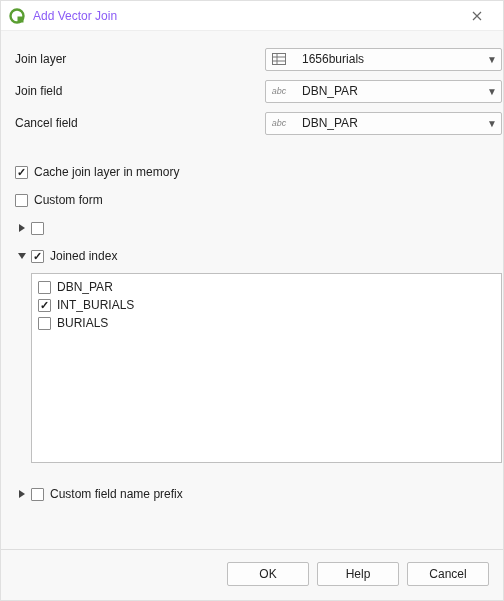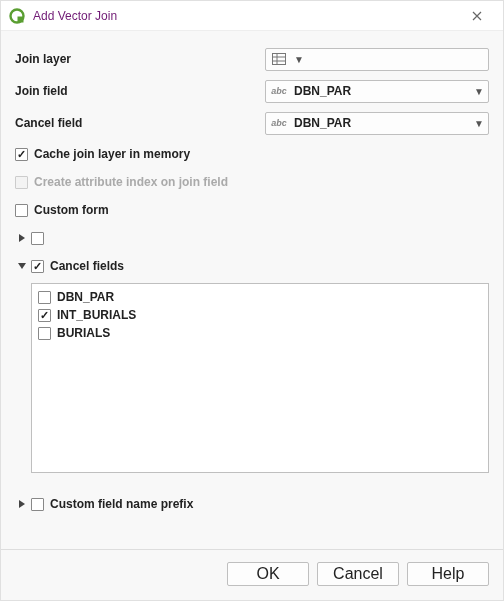--- a/index.html
+++ b/index.html
@@ -13,37 +13,37 @@
   }
   .window { width: 504px; height: 601px; display: flex; flex-direction: column; background: #f8f8f8; border: 1px solid #e0e0e0; }
   .titlebar {
     height: 30px; display: flex; align-items: center;
     padding: 0 8px; background: #fff; border-bottom: 1px solid #eee;
   }
   .titlebar .logo {
     width: 16px; height: 16px; margin-right: 8px;
     display: inline-block;
   }
-  .titlebar .title { flex: 1; color: #701a75; font-size: 12px; }
+  .titlebar .title { flex: 1; color: #8b5cf6; font-size: 12px; }
   .titlebar .close {
     width: 36px; height: 28px; display: flex; align-items: center; justify-content: center;
     color: #666; cursor: pointer;
   }
-  .content { flex: 1; padding: 14px 14px 8px 14px; overflow: hidden; font-weight: bold; }
+  .content { flex: 1; padding: 14px 1px 8px 14px; overflow: hidden; }
   .row {
     display: flex; align-items: center; height: 28px; margin-bottom: 4px;
   }
   .row .label { width: 250px; }
   .row .field { flex: 1; }
   .combo {
     width: 100%; height: 23px; border: 1px solid #bfbfbf; background: #fdfdfd;
     display: flex; align-items: center; padding: 0 4px; cursor: pointer;
     border-radius: 2px;
   }
-  .combo .cicon { width: 18px; height: 14px; margin-right: 6px; display:flex; align-items:center; justify-content:center; }
+  .combo .cicon { width: 18px; height: 14px; margin-right: 14px; display:flex; align-items:center; justify-content:center; }
   .combo .ctext { flex: 1; font-size: 12px; color: #222; }
   .combo .arrow { color: #555; font-size: 10px; }
   .checkline {
     display: flex; align-items: center; height: 22px; margin-top: 6px;
   }
   .checkline .expander {
     width: 14px; height: 14px; display:flex; align-items:center; justify-content:center;
     margin-right: 2px; cursor: pointer; color: #333;
   }
   .checkbox {
@@ -64,23 +64,23 @@
   .fieldlist .item { display:flex; align-items:center; height:18px; }
   .footer {
     border-top: 1px solid #ddd;
     padding: 12px 14px 14px 0;
     display: flex; justify-content: flex-end; gap: 8px;
     background: #f8f8f8;
   }
   .btn {
     min-width: 82px; height: 24px; border: 1px solid #bfbfbf; background: #fdfdfd;
     display: flex; align-items: center; justify-content: center; cursor: pointer;
-    border-radius: 2px; font-size: 16px;
-  }
-  .gap-top { margin-top: 6px; }
+    border-radius: 2px; font-size: 12px;
+  }
+  .gap-top { margin-top: 24px; }
 </style>
 </head>
 <body>
 
 <div class="window">
 
   <div class="titlebar">
     <span class="logo">
       <svg viewBox="0 0 16 16" width="16" height="16">
         <circle cx="8" cy="8" r="6.5" fill="none" stroke="#5a9e32" stroke-width="2.4"></circle>
@@ -102,20 +102,21 @@
       <div class="field">
         <div class="combo">
           <span class="cicon">
             <svg viewBox="0 0 14 12" width="14" height="12">
               <rect x="0.5" y="0.5" width="13" height="11" fill="none" stroke="#777" stroke-width="1"></rect>
               <line x1="0.5" y1="4" x2="13.5" y2="4" stroke="#777"></line>
               <line x1="0.5" y1="8" x2="13.5" y2="8" stroke="#777"></line>
               <line x1="5" y1="0.5" x2="5" y2="11.5" stroke="#777"></line>
             </svg>
           </span>
+          <span class="ctext">1656burials</span>
           <span class="arrow">▼</span>
         </div>
       </div>
     </div>
 
     <div class="row">
       <div class="label">Join field</div>
       <div class="field">
         <div class="combo">
           <span class="cicon" style="font-size:9px;color:#888;font-style:italic;">abc</span>
@@ -134,24 +135,20 @@
           <span class="arrow">▼</span>
         </div>
       </div>
     </div>
 
     <div class="checkline gap-top">
       <span class="checkbox checked"></span>
       <span>Cache join layer in memory</span>
     </div>
 
-    <div class="checkline disabled">
-      <span class="checkbox"></span>
-      <span>Create attribute index on join field</span>
-    </div>
 
     <div class="checkline">
       <span class="checkbox"></span>
       <span>Custom form</span>
     </div>
 
     <div class="checkline">
       <span class="expander">
         <svg viewBox="0 0 8 8" width="8" height="8">
             <path d="M1 0 L7 4 L1 8 Z" fill="#444"></path>
@@ -160,21 +157,21 @@
       <span class="checkbox"></span>
     </div>
 
     <div class="checkline">
       <span class="expander">
         <svg viewBox="0 0 8 8" width="8" height="8">
             <path d="M0 1 L8 1 L4 7 Z" fill="#444"></path>
           </svg>
       </span>
       <span class="checkbox checked"></span>
-      <span>Cancel fields</span>
+      <span>Joined index</span>
     </div>
 
     <div class="fieldlist">
       <div class="item">
         <span class="checkbox"></span>
         <span>DBN_PAR</span>
       </div>
       <div class="item">
         <span class="checkbox checked"></span>
         <span>INT_BURIALS</span>
@@ -192,17 +189,17 @@
           </svg>
       </span>
       <span class="checkbox"></span>
       <span>Custom field name prefix</span>
     </div>
 
   </div>
 
   <div class="footer">
     <div class="btn">OK</div>
+    <div class="btn">Help</div>
     <div class="btn">Cancel</div>
-    <div class="btn">Help</div>
   </div>
 
 </div>
 
 </body></html>

